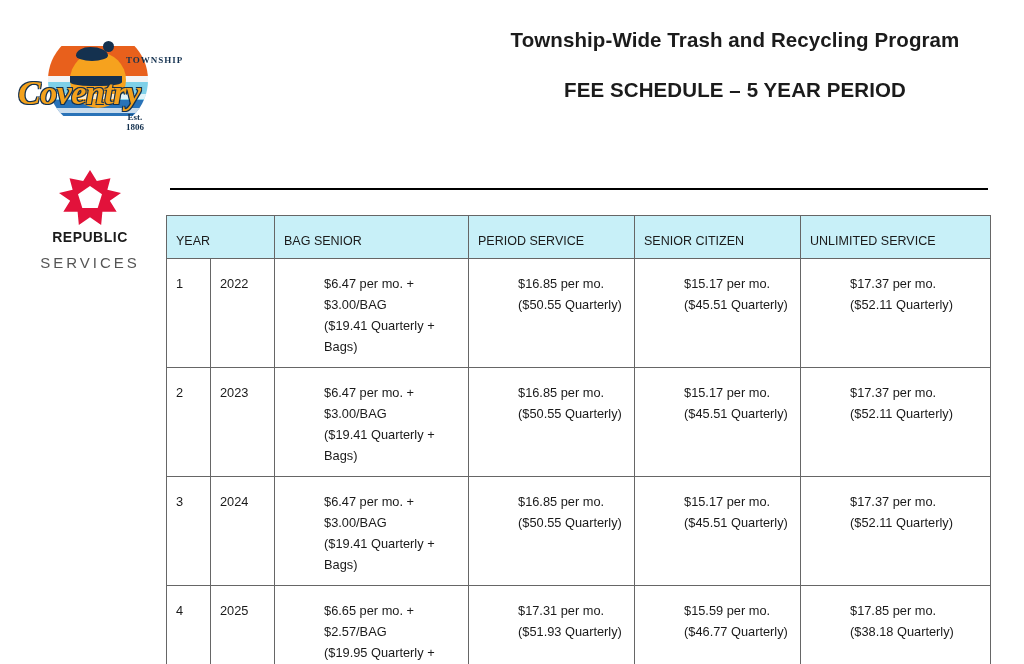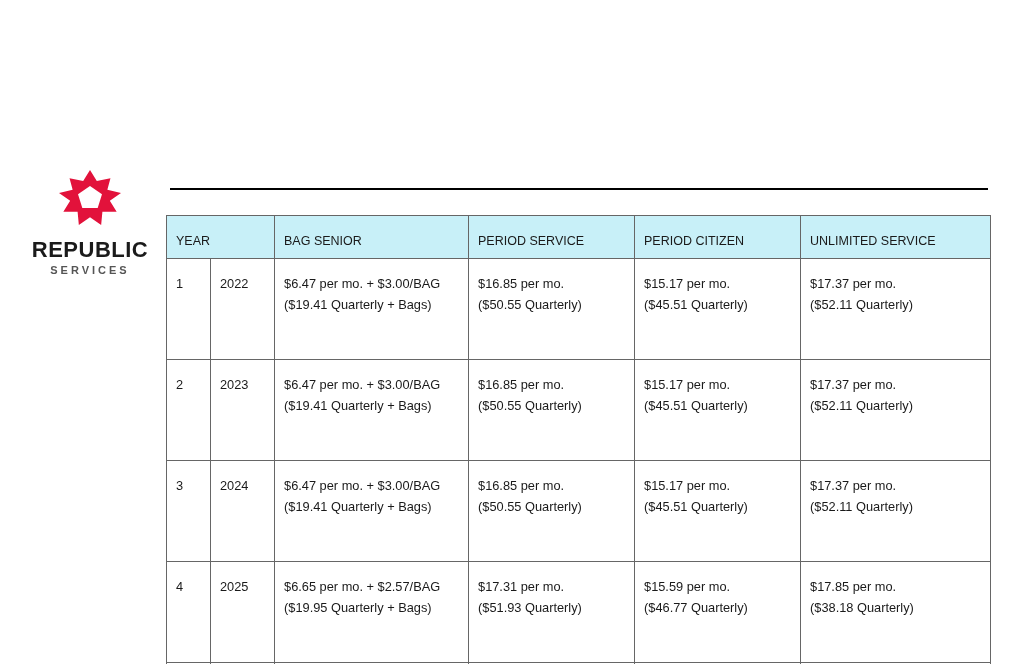--- a/index.html
+++ b/index.html
@@ -190,33 +190,33 @@
   .rep-star-inner {
     position: absolute;
     left: 19px;
     top: 16px;
     width: 24px;
     height: 22px;
     background: #ffffff;
     clip-path: polygon(50% 0%, 100% 38%, 82% 100%, 18% 100%, 0% 38%);
   }
   .rep-name {
-    margin-top: 12px;
-    font-size: 22px;
+    margin-top: 4px;
+    font-size: 14px;
     font-weight: bold;
     letter-spacing: 0.5px;
     color: #1b1b1b;
     font-family: "Liberation Sans", sans-serif;
   }
   .rep-sub {
-    font-size: 11px;
-    font-weight: bold;
+    font-size: 15px;
+    font-weight: normal;
     letter-spacing: 3px;
     color: #555555;
-    margin-top: 1px;
+    margin-top: 9px;
   }
 
   
   .top-rule {
     position: absolute;
     left: 170px;
     top: 188px;
     width: 818px;
     height: 2px;
     background: #000000;
@@ -260,28 +260,47 @@
     line-height: 21px;
     color: #1a1a1a;
   }
   .cell-no, .cell-year {
     vertical-align: middle;
     text-align: left;
     padding-left: 9px;
     font-size: 13.5px;
   }
   .cell-year { padding-left: 6px; }
-  .line2 { display: block; }
+  .line2 { display: block; margin-left: 40px; }
 </style>
 </head>
 <body>
 
 <div class="header">
 
-
+  <div class="coventry-logo">
+    <div class="cov-circle">
+      <div class="cov-sun"></div>
+      <div class="cov-duck"></div>
+      <div class="cov-boat"></div>
+      <div class="cov-wave1"></div>
+      <div class="cov-wave2"></div>
+    </div>
+    <div class="cov-township">TOWNSHIP</div>
+    <div class="cov-word">Coventry</div>
+    <div class="cov-est">
+      <span>Est.</span><br>
+      <span>1806</span>
+    </div>
+  </div>
+
+  <div class="titles">
+    <div class="title-main">Township-Wide Trash and Recycling Program</div>
+    <div class="title-sub">FEE SCHEDULE – 5 YEAR PERIOD</div>
+  </div>
 </div>
 
 <div class="republic-logo">
   <div class="rep-mark">
     <div class="rep-star"></div>
     <div class="rep-star-inner"></div>
   </div>
   <div class="rep-name">REPUBLIC</div>
   <div class="rep-sub">SERVICES</div>
 </div>
@@ -295,21 +314,21 @@
     <col class="col-bag">
     <col class="col-lim">
     <col class="col-sen">
     <col class="col-unl">
   </colgroup>
   <thead>
     <tr>
       <th colspan="2">YEAR</th>
       <th>BAG SENIOR</th>
       <th>PERIOD SERVICE</th>
-      <th>PERIOD CITIZEN</th>
+      <th>SENIOR CITIZEN</th>
       <th>UNLIMITED SERVICE</th>
     </tr>
   </thead>
   <tbody>
     <tr>
       <td class="cell-no">1</td>
       <td class="cell-year">2022</td>
       <td>
         <span class="line2">$6.47 per mo. + $3.00/BAG</span>
         <span class="line2">($19.41 Quarterly + Bags)</span>

